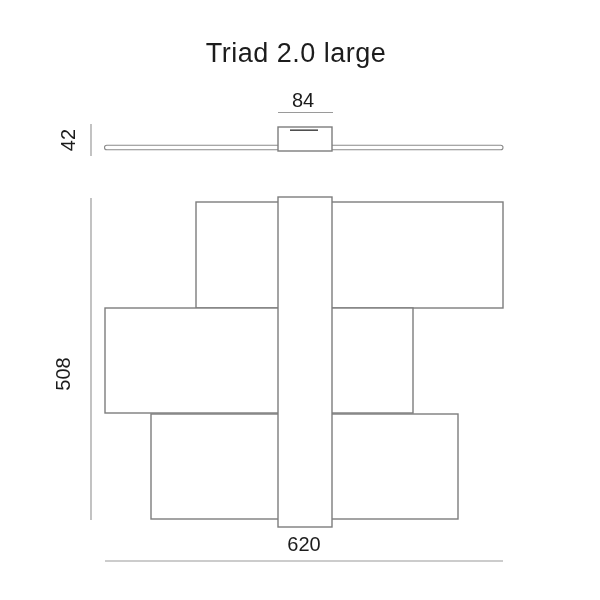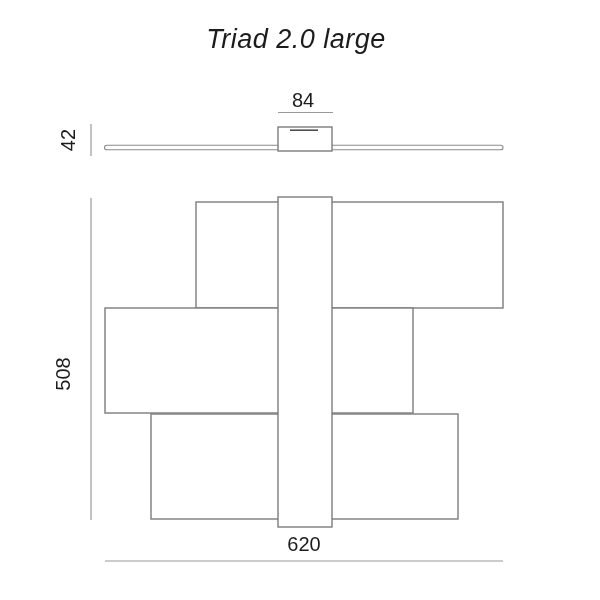--- a/index.html
+++ b/index.html
@@ -10,29 +10,28 @@
   .canvas {
     position: relative;
     width: 600px;
     height: 600px;
     background: #ffffff;
     overflow: hidden;
     font-family: "Liberation Sans", sans-serif;
   }
   .title {
     position: absolute;
-    top: 24px;
+    top: 38px;
     left: 0;
     width: 592px;
     text-align: center;
     font-size: 27px;
     font-weight: 500;
     letter-spacing: 0.5px;
     color: #1c1c1c;
-    font-style: italic;
   }
   svg.drawing {
     position: absolute;
     top: 0;
     left: 0;
   }
   .panel {
     fill: #ffffff;
     stroke: #7d7d7d;
     stroke-width: 1.4;

